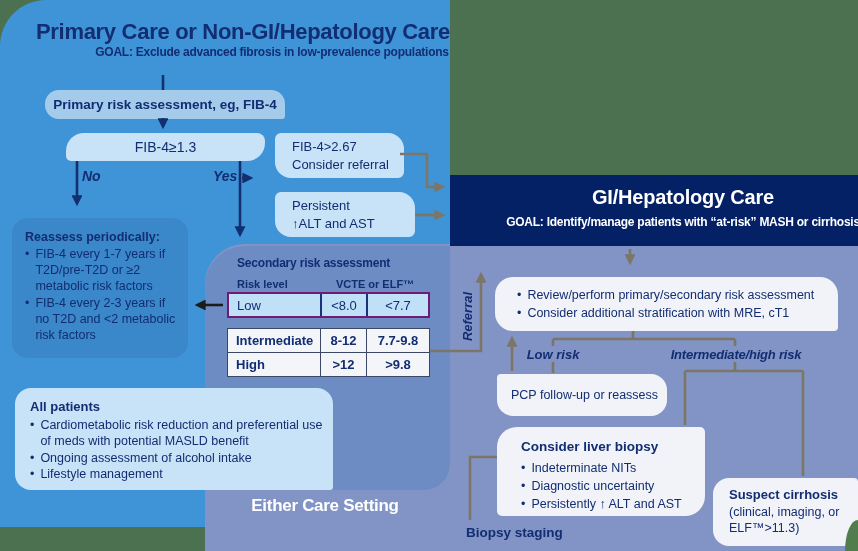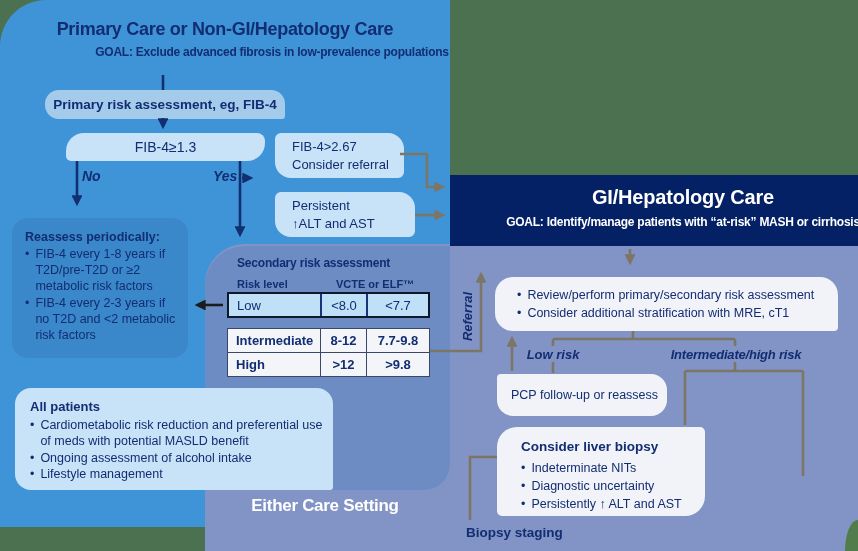--- a/index.html
+++ b/index.html
@@ -21,38 +21,38 @@
   .white{color:#ffffff;}
   
   .lbox{background:#c8e3f8;color:#122d72;}
   .wbox{background:#f1f3f8;color:#122d72;}
   
   .brow{display:flex;gap:6px;align-items:flex-start;}
   .bdot{flex:0 0 auto;}
   
   .cell{display:flex;align-items:center;font-size:13px;color:#122d72;}
   .cell.val{justify-content:center;}
-  #row-low{display:flex;background:#bfe0f7;border:2px solid #0f172a;box-sizing:border-box;}
+  #row-low{display:flex;background:#bfe0f7;border:2px solid #701a75;box-sizing:border-box;}
   #rows-ih{background:#f3f5f9;border:1.5px solid #3a4768;box-sizing:border-box;font-weight:bold;}
   .ih-row{display:flex;height:23px;}
   .divl{border-left:2px solid #16347c;}
   .divl2{border-left:1.5px solid #3a4768;}
   svg{position:absolute;left:0;top:0;pointer-events:none;}
   #leaf-corner{right:0;bottom:0;width:13px;height:31px;background:#517c4c;border-top-left-radius:100% 100%;}
 </style>
 </head>
 <body>
 
 <div id="canvas">
 
   <div class="abs" id="blue-panel"></div>
   <div class="abs" id="slate-panel"></div>
   <div class="abs" id="steel-panel"></div>
 
-  <div class="abs bold center" style="left:0;top:19px;width:450px;font-size:18px;letter-spacing:-0.3px;">Primary Care or Non-GI/Hepatology Care</div>
+  <div class="abs bold center" style="left:0;top:19px;width:450px;font-size:22px;letter-spacing:-0.3px;text-align:right;">Primary Care or Non-GI/Hepatology Care</div>
   <div class="abs bold center" style="left:0;top:45px;width:544px;font-size:12px;letter-spacing:-0.25px;">GOAL: Exclude advanced fibrosis in low-prevalence populations</div>
 
   <div class="abs bold center" style="left:45px;top:90px;width:240px;height:29px;background:#a5cbeb;border-radius:14px 14px 3px 14px;font-size:13.5px;line-height:29px;">Primary risk assessment, eg, FIB-4</div>
 
   <div class="abs center lbox" style="left:66px;top:133px;width:199px;height:28px;border-radius:18px 8px 18px 5px;font-size:14px;line-height:28px;">FIB-4≥1.3</div>
 
   <div class="abs bold italic" style="left:82px;top:168px;font-size:14px;">No</div>
   <div class="abs bold italic" style="left:213px;top:168px;font-size:14px;">Yes</div>
 
   <div class="abs lbox" style="left:275px;top:133px;width:129px;height:45px;border-radius:6px 16px 6px 16px;padding:5px 0 0 17px;box-sizing:border-box;font-size:13px;line-height:1.35;">
@@ -62,21 +62,21 @@
 
   <div class="abs lbox" style="left:275px;top:192px;width:140px;height:45px;border-radius:6px 16px 6px 16px;padding:5px 0 0 17px;box-sizing:border-box;font-size:13px;line-height:1.35;">
     <div>Persistent</div>
     <div>↑ALT and AST</div>
   </div>
 
   <div class="abs" style="left:12px;top:218px;width:176px;height:140px;background:#3a87c9;border-radius:16px;padding:12px 8px 0 13px;box-sizing:border-box;">
     <div class="bold" style="font-size:12.5px;margin-bottom:3px;">Reassess periodically:</div>
     <div class="brow" style="font-size:12.5px;line-height:1.26;margin-bottom:2px;">
       <span class="bdot">•</span>
-      <span>FIB-4 every 1-8 years if T2D/pre-T2D or ≥2 metabolic risk factors</span>
+      <span>FIB-4 every 1-7 years if T2D/pre-T2D or ≥2 metabolic risk factors</span>
     </div>
     <div class="brow" style="font-size:12.5px;line-height:1.26;">
       <span class="bdot">•</span>
       <span>FIB-4 every 2-3 years if no T2D and &lt;2 metabolic risk factors</span>
     </div>
   </div>
 
   <div class="abs bold" style="left:237px;top:256px;font-size:12px;letter-spacing:-0.2px;">Secondary risk assessment</div>
   <div class="abs bold" style="left:237px;top:278px;font-size:11px;">Risk level</div>
   <div class="abs bold center" style="left:320px;top:278px;width:110px;font-size:11px;">VCTE or ELF™</div>
@@ -150,20 +150,24 @@
     <div class="brow" style="font-size:12.5px;line-height:1.45;">
       <span class="bdot">•</span>
       <span>Diagnostic uncertainty</span>
     </div>
     <div class="brow" style="font-size:12.5px;line-height:1.45;">
       <span class="bdot">•</span>
       <span>Persistently ↑ ALT and AST</span>
     </div>
   </div>
 
+  <div class="abs wbox" style="left:713px;top:478px;width:145px;height:68px;border-radius:16px 4px 0 16px;padding:9px 11px 0 16px;box-sizing:border-box;">
+    <div class="bold" style="font-size:13px;margin-bottom:2px;">Suspect cirrhosis</div>
+    <div style="font-size:12.5px;line-height:1.3;">(clinical, imaging, or ELF™&gt;11.3)</div>
+  </div>
 
   <div class="abs bold" style="left:466px;top:525px;font-size:13.5px;">Biopsy staging</div>
 
   <div class="abs" id="leaf-corner"></div>
 
   <svg width="858" height="551" viewBox="0 0 858 551">
     <defs>
       <marker id="mNavy" viewBox="0 0 10 10" refX="7" refY="5" markerWidth="4.2" markerHeight="4.2" orient="auto">
         <path d="M0 0 L10 5 L0 10 Z" fill="#12306f"></path>
       </marker>

